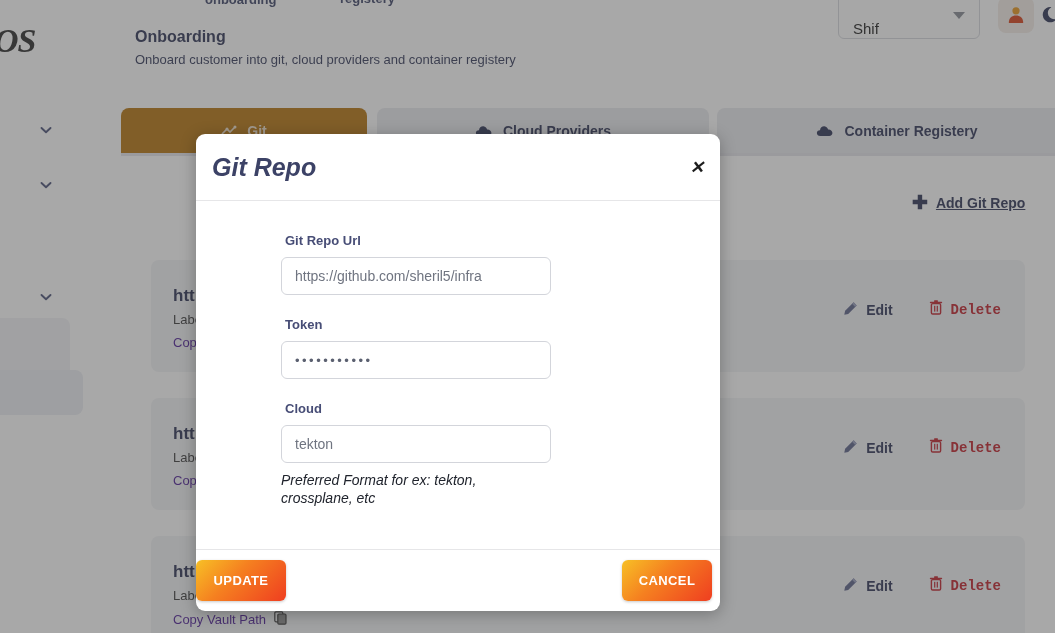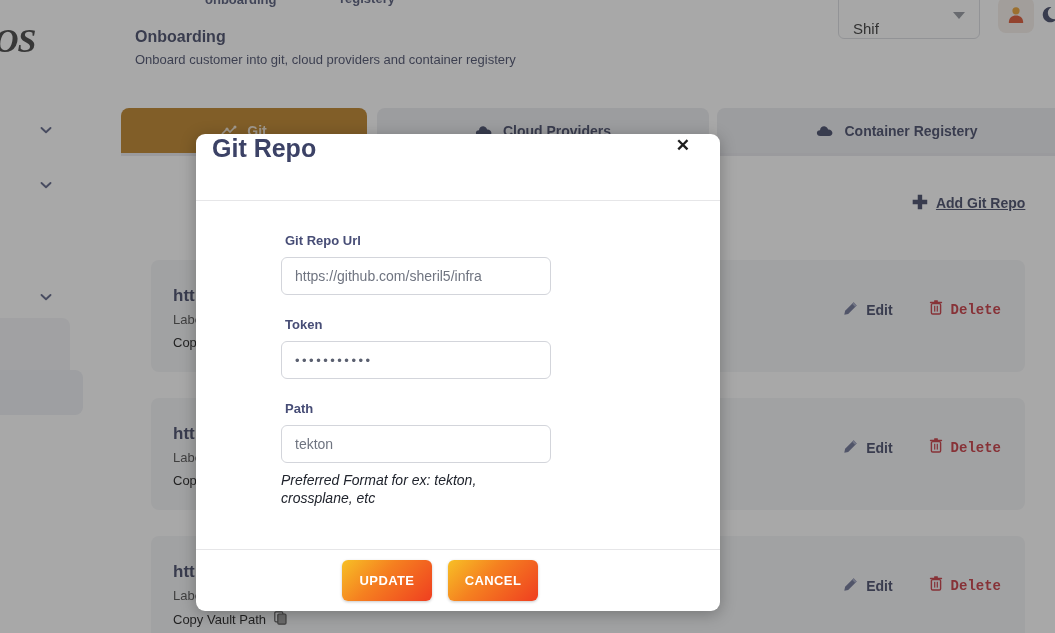--- a/index.html
+++ b/index.html
@@ -141,21 +141,21 @@
     position: absolute; left: 22px; top: 26px;
     font-size: 17px; font-weight: bold; color: #2e3456;
     white-space: nowrap;
   }
   .repo-label {
     position: absolute; left: 22px; top: 52px;
     font-size: 13px; color: #3b3b3b; white-space: nowrap;
   }
   .repo-vault {
     position: absolute; left: 22px; top: 75px;
-    font-size: 13px; color: #000000; white-space: nowrap;
+    font-size: 13px; color: #4c1d95; white-space: nowrap;
     display: flex; align-items: center; gap: 8px;
   }
   .row-actions {
     position: absolute; right: 24px; top: 40px;
     display: flex; align-items: center; gap: 36px;
   }
   .act {
     display: flex; align-items: center; gap: 8px;
     font-size: 14px; font-weight: bold;
   }
@@ -174,22 +174,23 @@
     width: 524px; height: 477px;
     background: #ffffff;
     border-radius: 9px;
     box-shadow: 0 3px 16px rgba(0,0,0,0.28);
     display: flex; flex-direction: column;
     overflow: hidden;
   }
   .modal-head {
     height: 67px; flex: 0 0 67px;
     border-bottom: 1px solid #e6e6e8;
-    display: flex; align-items: flex-start; justify-content: space-between;
-    padding: 0 25px 0 16px;
+    display: flex; align-items: center; justify-content: space-between;
+    padding: 0 11px 0 16px;
+    font-style: italic;
   }
   .modal-title {
     font-size: 25px; font-weight: bold; color: #3c4266;
   }
   .modal-close {
     font-size: 17px; font-weight: bold; color: #1d1d1d;
     line-height: 1; cursor: pointer;
     padding: 3px 5px;
   }
   .modal-body {
@@ -220,23 +221,23 @@
   }
   .field-hint {
     margin: 9px 0 0 85px;
     width: 225px;
     font-size: 14px; font-style: italic; color: #20242d;
     line-height: 1.28;
   }
   .modal-foot {
     flex: 0 0 62px;
     border-top: 1px solid #e6e6e8;
-    display: flex; align-items: center; justify-content: center;
+    display: flex; align-items: center; justify-content: space-between;
     gap: 16px;
-    padding-right: 36px;
+    padding-right: 8px;
   }
   .btn {
     width: 90px; height: 41px;
     border: none; border-radius: 6px;
     color: #ffffff; font-size: 13px; font-weight: bold;
     letter-spacing: 0.4px;
     font-family: "Liberation Sans", sans-serif;
     cursor: pointer;
     background: linear-gradient(135deg, #f7c026 0%, #f58020 42%, #ef3e20 100%);
     box-shadow: 0 1px 3px rgba(0,0,0,0.22);
@@ -444,21 +445,21 @@
       <div class="field-label">Git Repo Url</div>
       <input class="field-input" type="text" placeholder="https://github.com/sheril5/infra" style="">
     </div>
 
     <div class="field" style="margin-top:22px">
       <div class="field-label">Token</div>
       <input class="field-input pw" type="text" value="•••••••••••" style="">
     </div>
 
     <div class="field" style="margin-top:22px">
-      <div class="field-label">Path</div>
+      <div class="field-label">Cloud</div>
       <input class="field-input" type="text" placeholder="tekton" style="">
       <div class="field-hint">Preferred Format for ex: tekton, crossplane, etc</div>
     </div>
 
   </div>
 
   <div class="modal-foot">
     <button class="btn">UPDATE</button>
     <button class="btn">CANCEL</button>
   </div>

